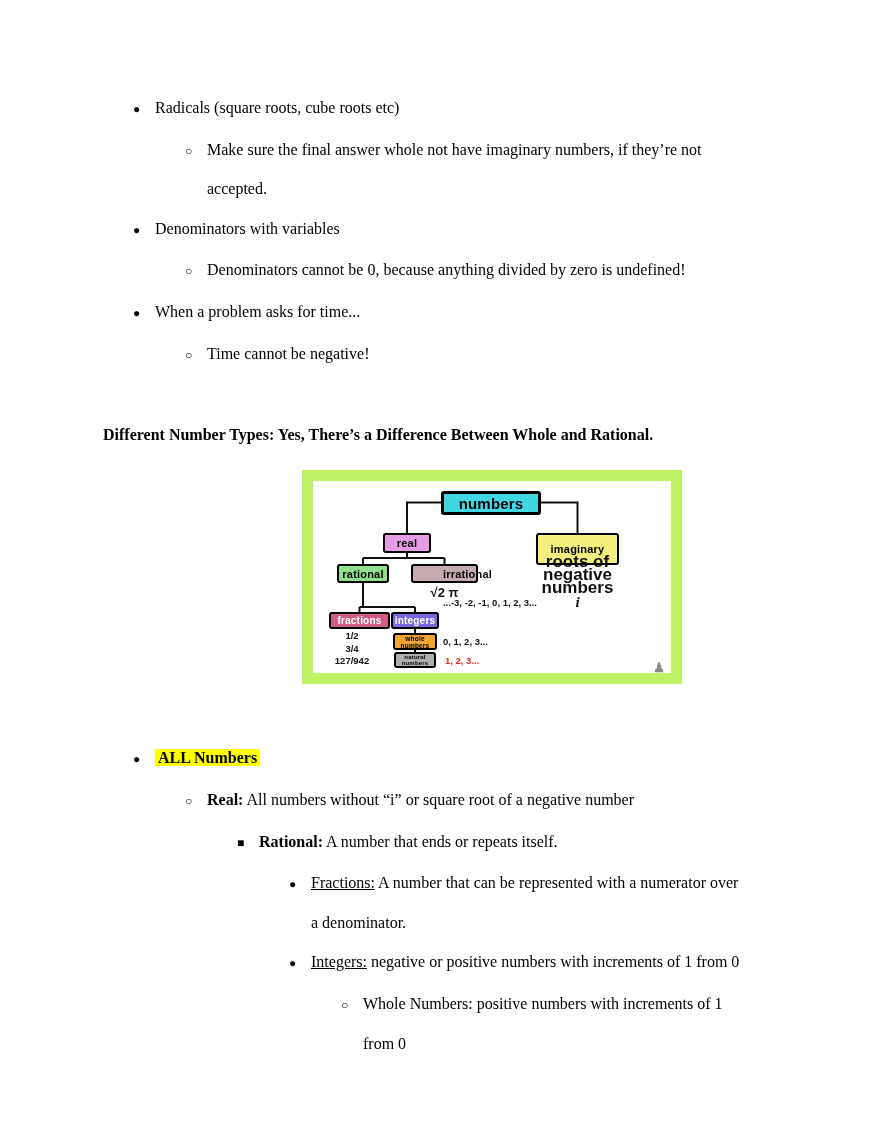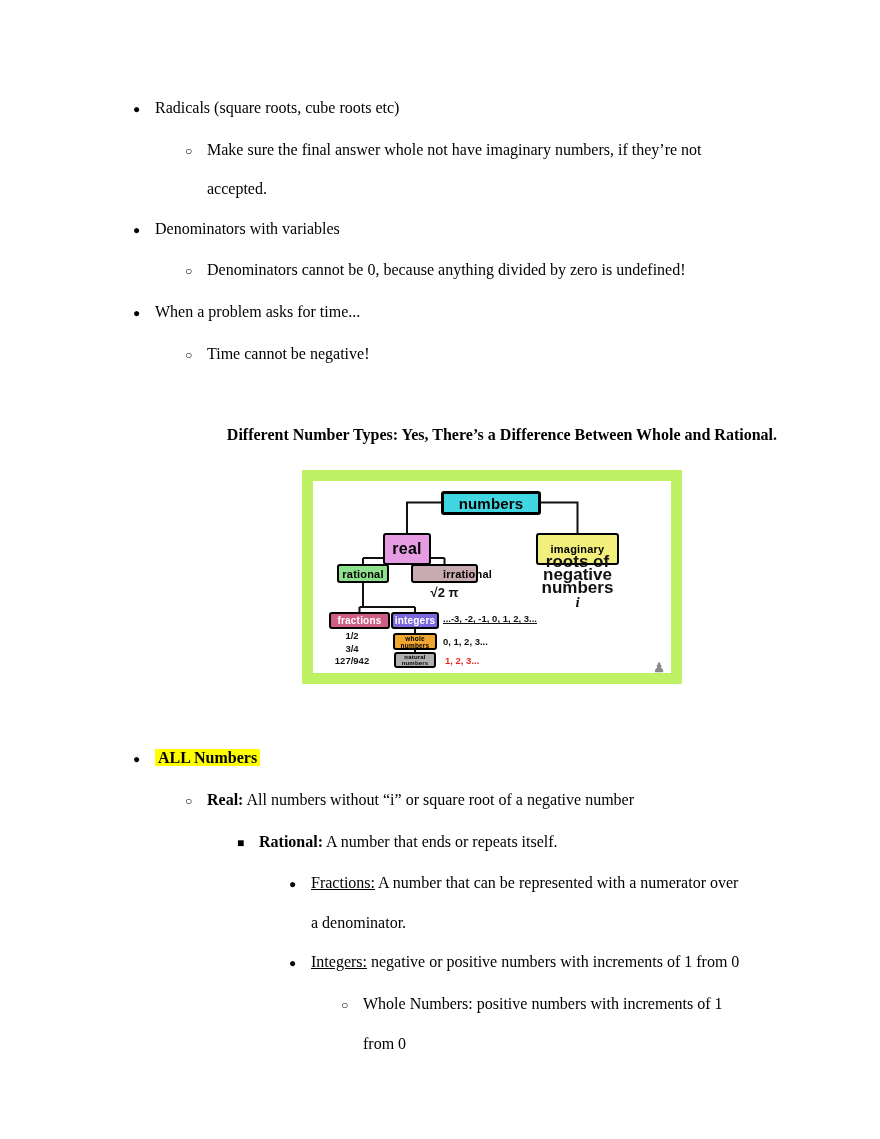--- a/index.html
+++ b/index.html
@@ -23,21 +23,21 @@
   .l4 { margin-left:186px; }
   .l5 { margin-left:238px; }
   .b  { width:22px; flex:none; font-size:12px; }
   .t  { flex:1 1 auto; min-width:0; }
   .pre { white-space:pre-line; }
   .bold { font-weight:bold; }
   .ul { text-decoration:underline; }
   .hl { font-weight:bold; padding:0 3px; }
   .spacer-line { height:39.6px; }
   .heading {
-    text-align:right;
+    text-align:left;
     font-weight:bold;
     line-height:39.6px;
   }
 
   
   .figure {
     width:380px; height:214px;
     background:#bef264;
     padding:11px;
     margin:16px 0 0 199px;
@@ -53,34 +53,34 @@
   .node {
     position:absolute;
     border:2px solid #000000;
     border-radius:3px;
     font-weight:bold;
     display:flex; align-items:center; justify-content:center;
     text-align:center;
     letter-spacing:0.2px;
   }
   .n-numbers   { left:128px; top:10px;  width:100px; height:24px; font-size:15px; border-width:3px; }
-  .n-real      { left:70px;  top:52px;  width:48px;  height:32px; font-size:16px; }
+  .n-real      { left:70px;  top:52px;  width:48px;  height:20px; font-size:11px; }
   .n-imaginary { left:223px; top:52px;  width:83px;  height:32px; font-size:11px; }
   .n-rational  { left:24px;  top:83px;  width:52px;  height:19px; font-size:11px; }
   .n-irrational{ left:98px;  top:83px;  width:67px;  height:19px; font-size:11px;padding-left:46px; }
   .n-fractions { left:16px;  top:131px; width:61px;  height:17px; font-size:10px; }
   .n-integers  { left:78px;  top:131px; width:48px;  height:17px; font-size:10px; }
   .n-whole     { left:80px;  top:152px; width:44px;  height:17px; font-size:6.5px; line-height:7px; white-space:pre-line; }
   .n-natural   { left:81px;  top:171px; width:42px;  height:16px; font-size:6px;  line-height:6.5px; white-space:pre-line; }
 
   .anno { position:absolute; font-weight:bold; }
   .a-roots    { left:214px; top:74px;  width:101px; text-align:center; font-size:17px; line-height:13px; white-space:pre-line; }
   .a-i        { left:214px; top:113px; width:101px; text-align:center; font-family:"Liberation Serif", serif; font-style:italic; font-size:15px; }
   .a-sqrt     { left:98px;  top:104px; width:67px;  text-align:center; font-size:13px; }
-  .a-ints     { left:130px; top:132px; font-size:9.5px;text-decoration:underline; }
+  .a-ints     { left:130px; top:116px; font-size:9.5px; }
   .a-wholevals{ left:130px; top:155px; font-size:9.5px; }
   .a-natvals  { left:132px; top:174px; font-size:9.5px; }
   .a-fracs    { left:8px;   top:149px; width:62px; text-align:center; font-size:9.5px; line-height:12.5px; white-space:pre-line; }
   .watermark  { position:absolute; right:6px; bottom:-2px; font-size:13px; color:#8a8a8a; font-weight:bold; }
 
   .all-numbers-item { margin-top:54px; }
 </style>
 </head>
 <body>
 

